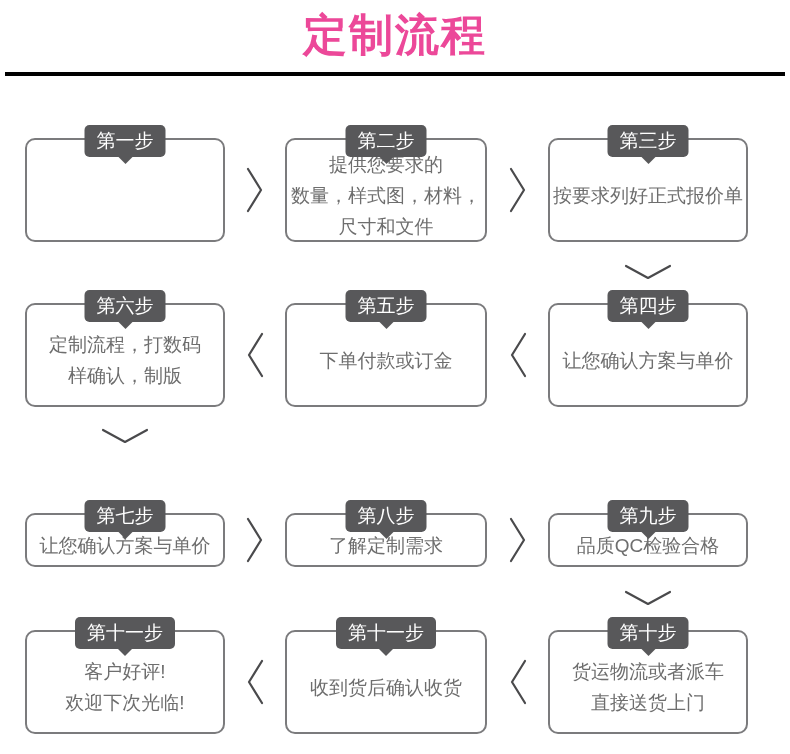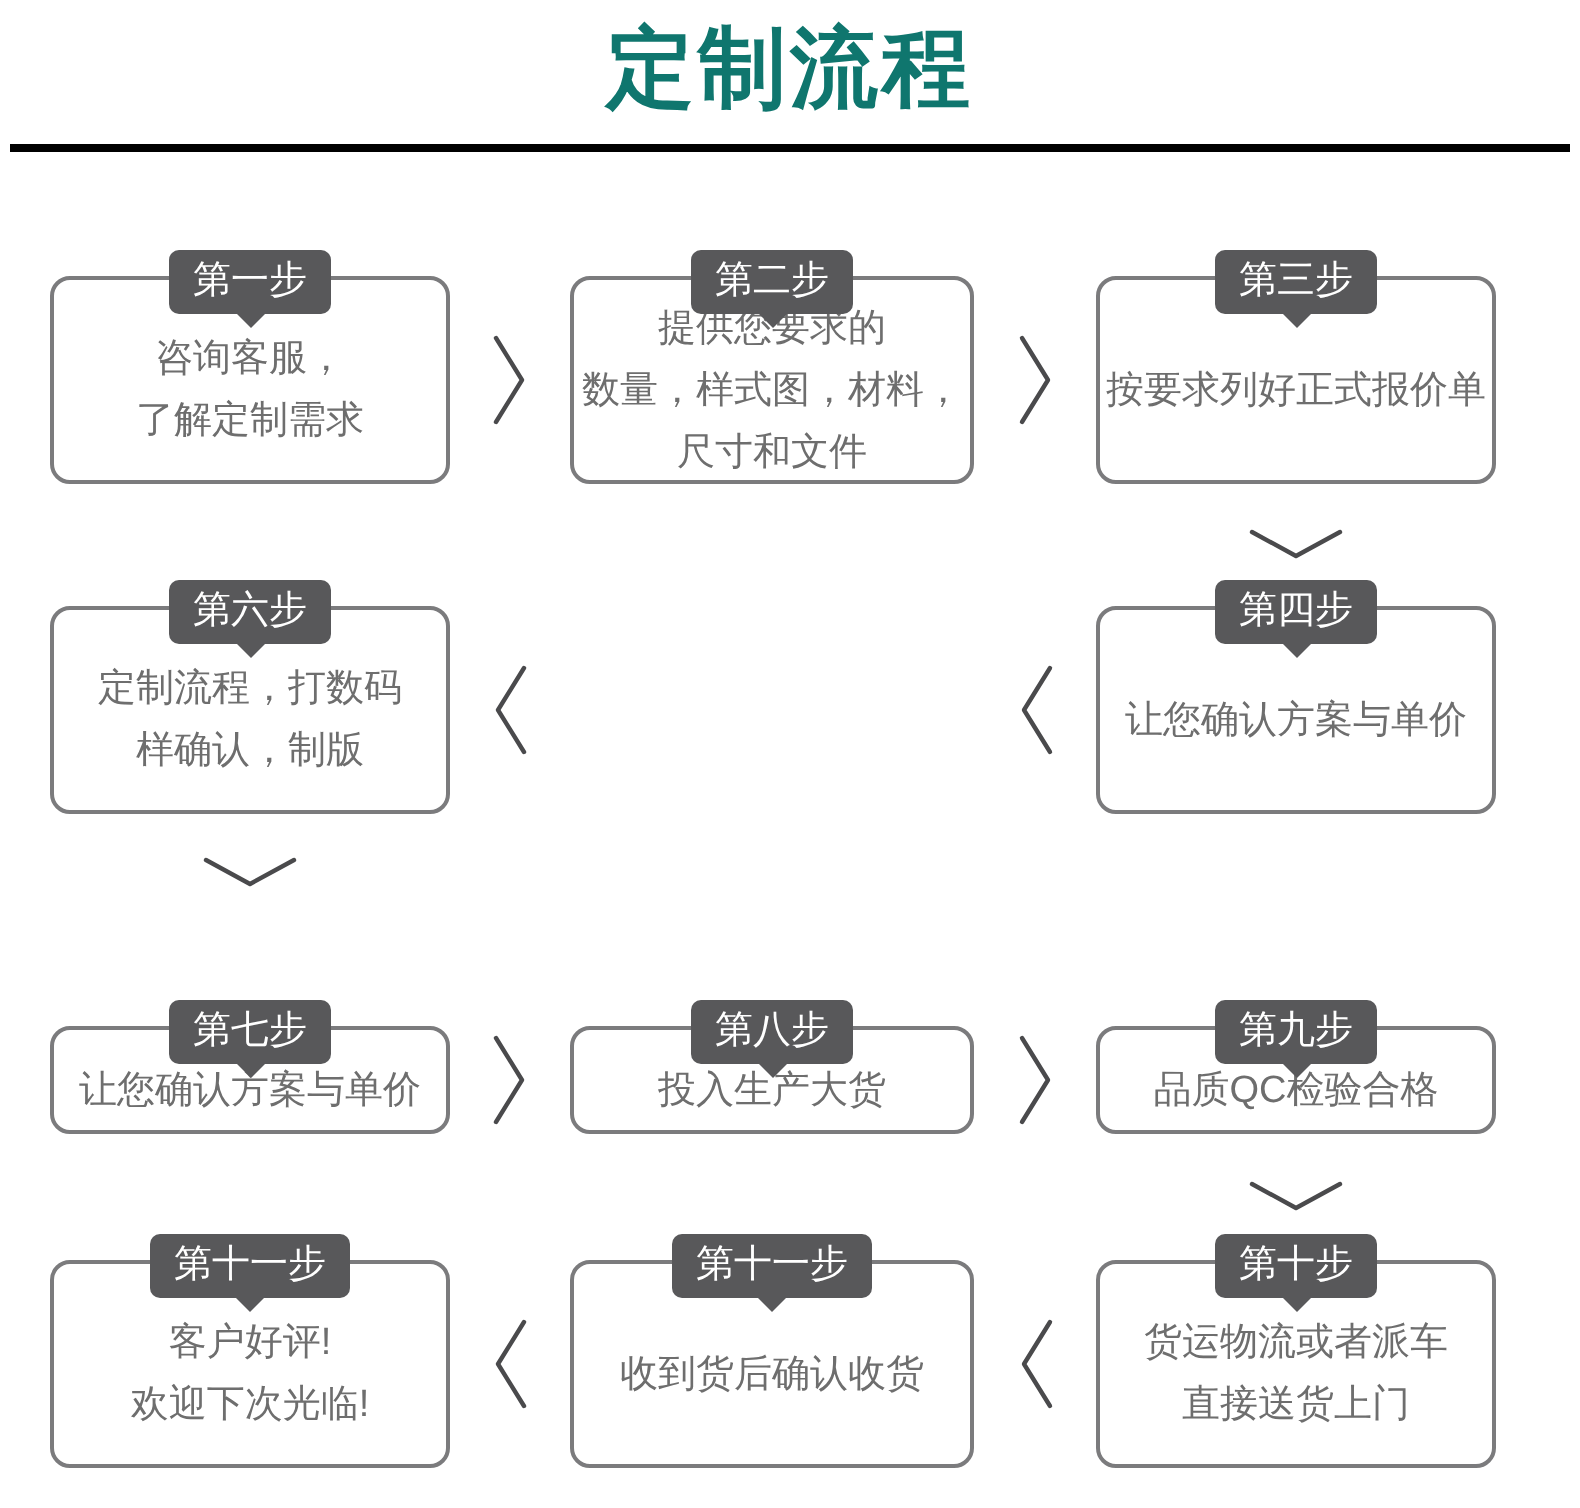--- a/index.html
+++ b/index.html
@@ -11,21 +11,21 @@
   }
   .page { position: relative; width: 790px; height: 754px; background: #fff; }
 
   
   .page-title {
     margin-top: 8px;
     text-align: center;
     font-size: 44px;
     font-weight: bold;
     letter-spacing: 2px;
-    color: #0f766e;
+    color: #ec4899;
     line-height: 54px;
   }
   .title-divider {
     height: 4px;
     background: #000000;
     margin: 10px 5px 0 5px;
   }
 
   
   .flow {
@@ -97,22 +97,20 @@
 
 <div class="page">
 
   <div class="page-title">定制流程</div>
   <div class="title-divider"></div>
 
   <div class="flow">
 
     <div class="step r1 c1">
       <span class="badge">第一步</span>
-      <span class="boxtext">咨询客服，
-了解定制需求</span>
     </div>
     <div class="arrow r1 c2">
       <svg width="18" height="46" viewBox="0 0 18 46">
         <polyline points="2,2 15,23 2,44" fill="none" stroke="#4a4a4c" stroke-width="2.2" stroke-linecap="round" stroke-linejoin="round"></polyline>
       </svg>
     </div>
     <div class="step r1 c3">
       <span class="badge">第二步</span>
       <span class="boxtext">提供您要求的
 数量，样式图，材料，
@@ -137,20 +135,24 @@
     <div class="step r3 c1">
       <span class="badge">第六步</span>
       <span class="boxtext">定制流程，打数码
 样确认，制版</span>
     </div>
     <div class="arrow r3 c2">
       <svg width="18" height="46" viewBox="0 0 18 46">
         <polyline points="16,2 3,23 16,44" fill="none" stroke="#4a4a4c" stroke-width="2.2" stroke-linecap="round" stroke-linejoin="round"></polyline>
       </svg>
     </div>
+    <div class="step r3 c3">
+      <span class="badge">第五步</span>
+      <span class="boxtext">下单付款或订金</span>
+    </div>
     <div class="arrow r3 c4">
       <svg width="18" height="46" viewBox="0 0 18 46">
         <polyline points="16,2 3,23 16,44" fill="none" stroke="#4a4a4c" stroke-width="2.2" stroke-linecap="round" stroke-linejoin="round"></polyline>
       </svg>
     </div>
     <div class="step r3 c5">
       <span class="badge">第四步</span>
       <span class="boxtext">让您确认方案与单价</span>
     </div>
 
@@ -164,21 +166,21 @@
       <span class="badge">第七步</span>
       <span class="boxtext">让您确认方案与单价</span>
     </div>
     <div class="arrow r5 c2">
       <svg width="18" height="46" viewBox="0 0 18 46">
         <polyline points="2,2 15,23 2,44" fill="none" stroke="#4a4a4c" stroke-width="2.2" stroke-linecap="round" stroke-linejoin="round"></polyline>
       </svg>
     </div>
     <div class="step r5 c3">
       <span class="badge">第八步</span>
-      <span class="boxtext">投入生产大货</span>
+      <span class="boxtext">了解定制需求</span>
     </div>
     <div class="arrow r5 c4">
       <svg width="18" height="46" viewBox="0 0 18 46">
         <polyline points="2,2 15,23 2,44" fill="none" stroke="#4a4a4c" stroke-width="2.2" stroke-linecap="round" stroke-linejoin="round"></polyline>
       </svg>
     </div>
     <div class="step r5 c5">
       <span class="badge">第九步</span>
       <span class="boxtext">品质QC检验合格</span>
     </div>

